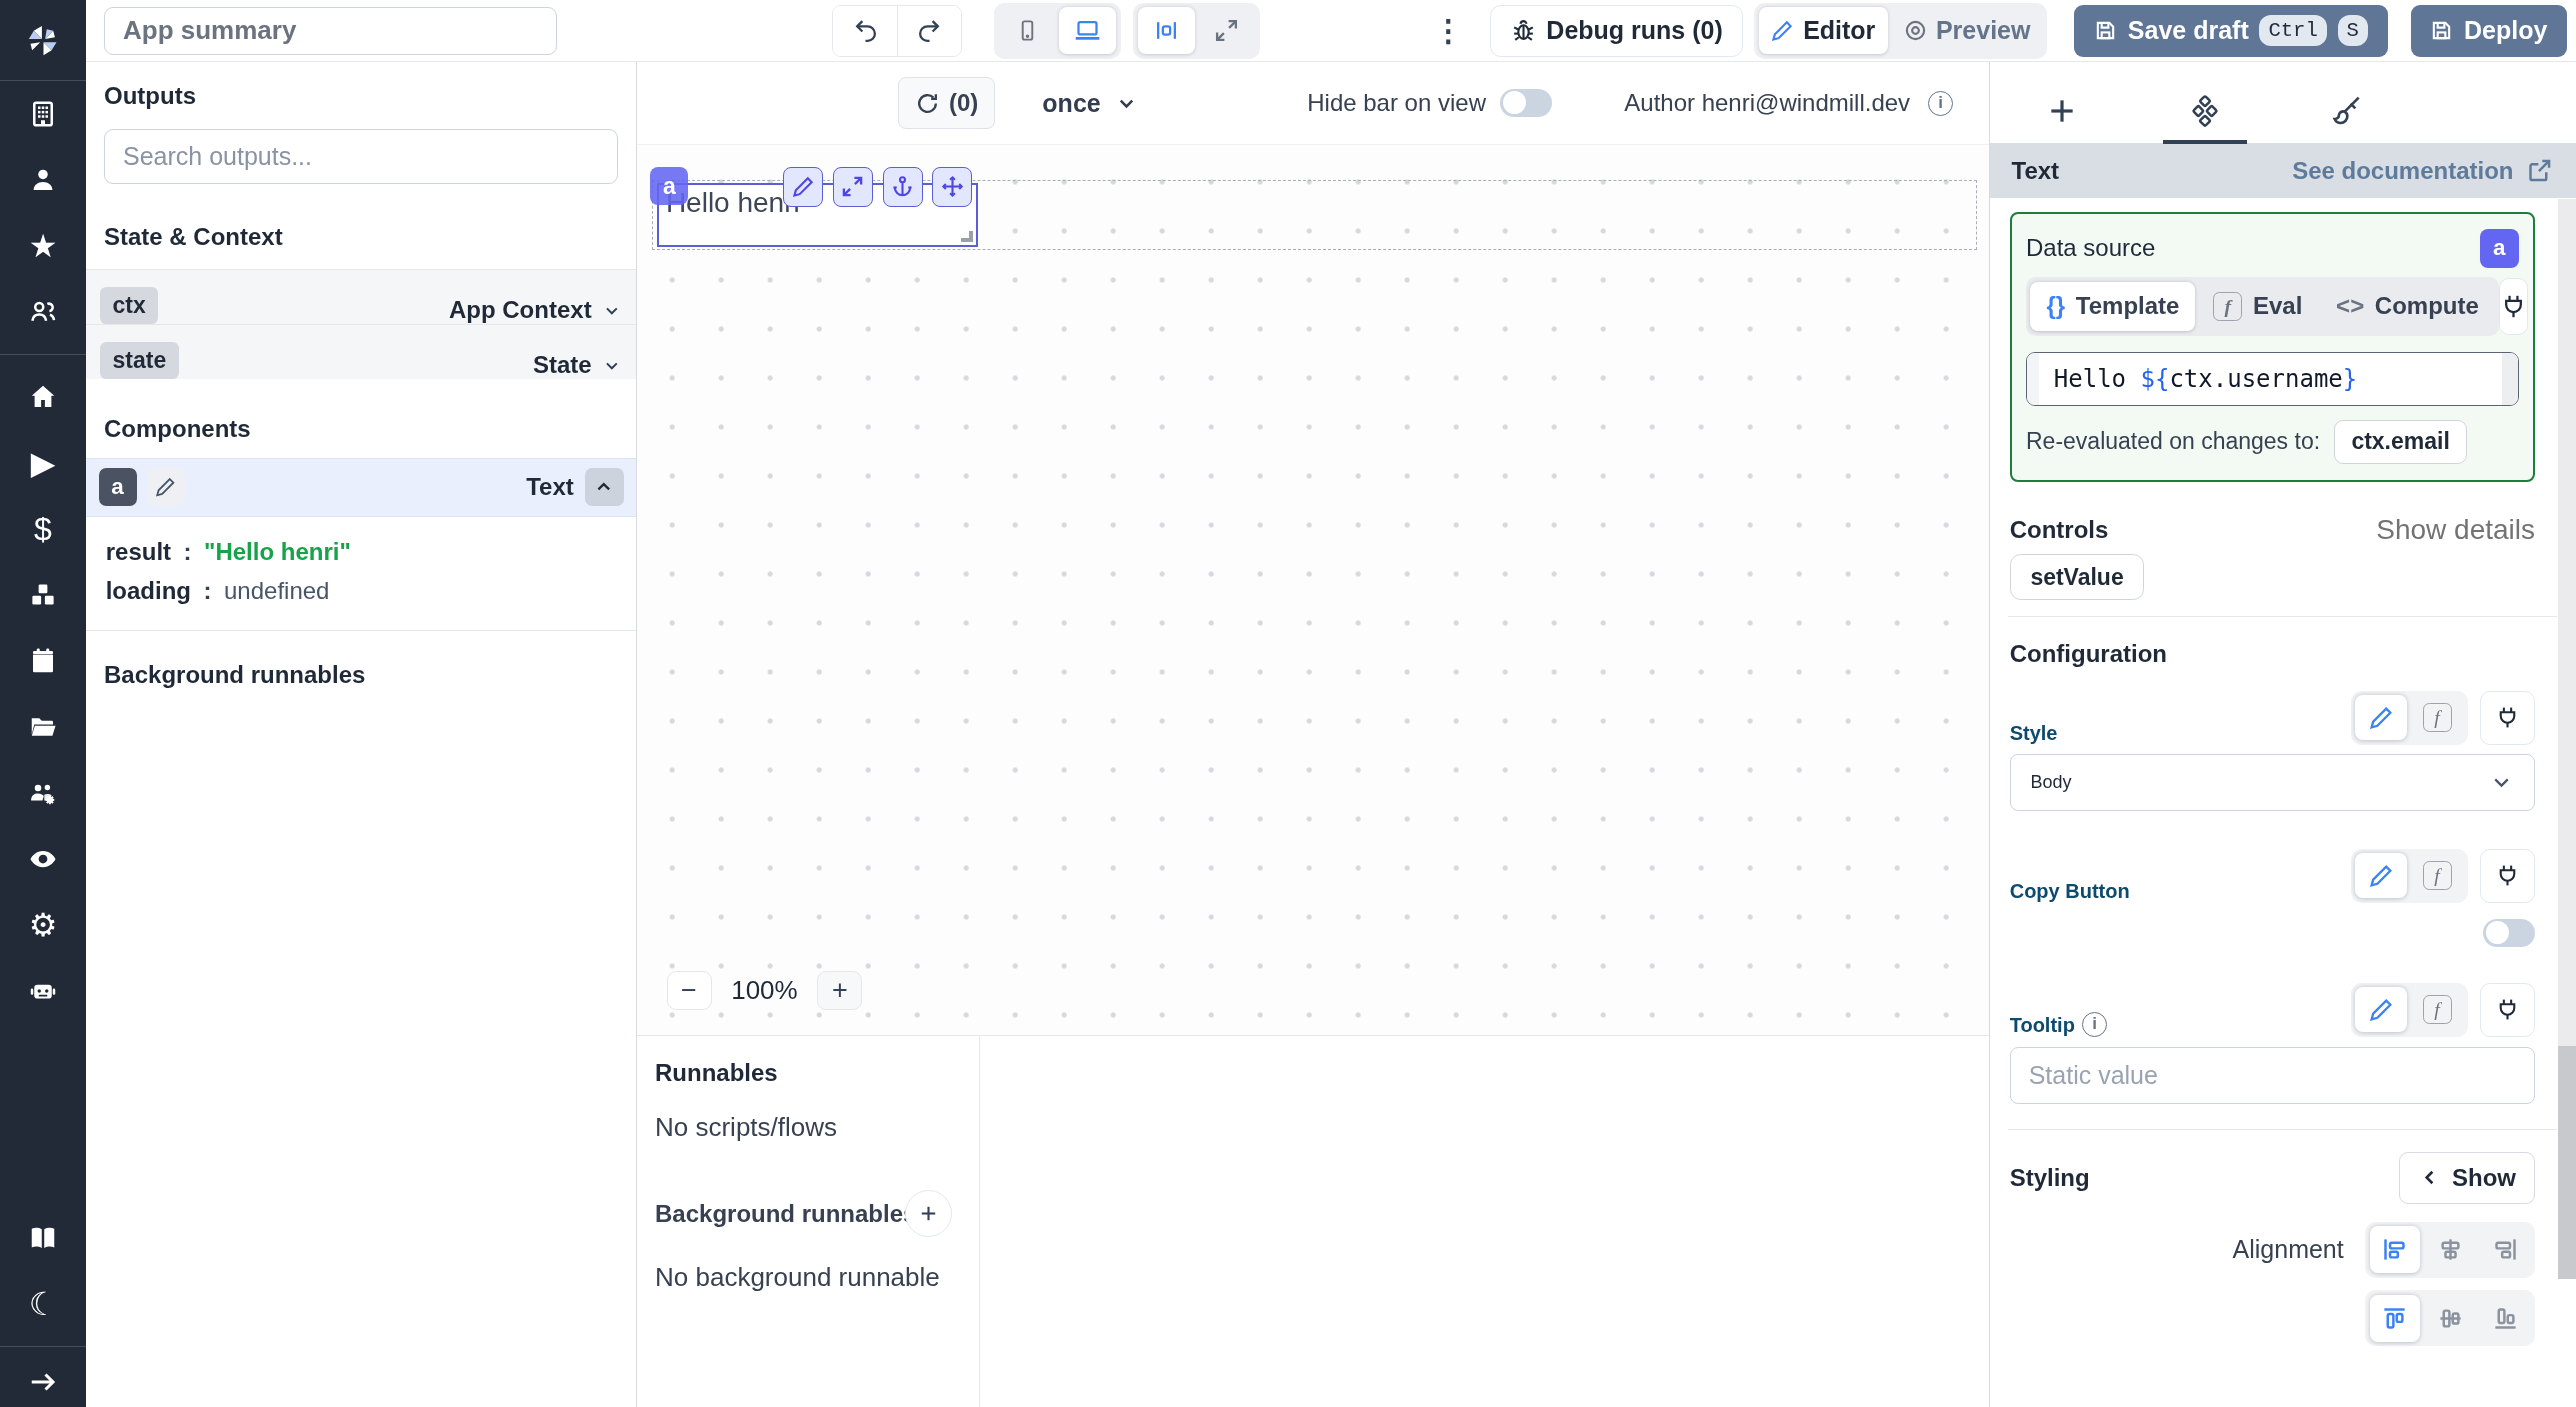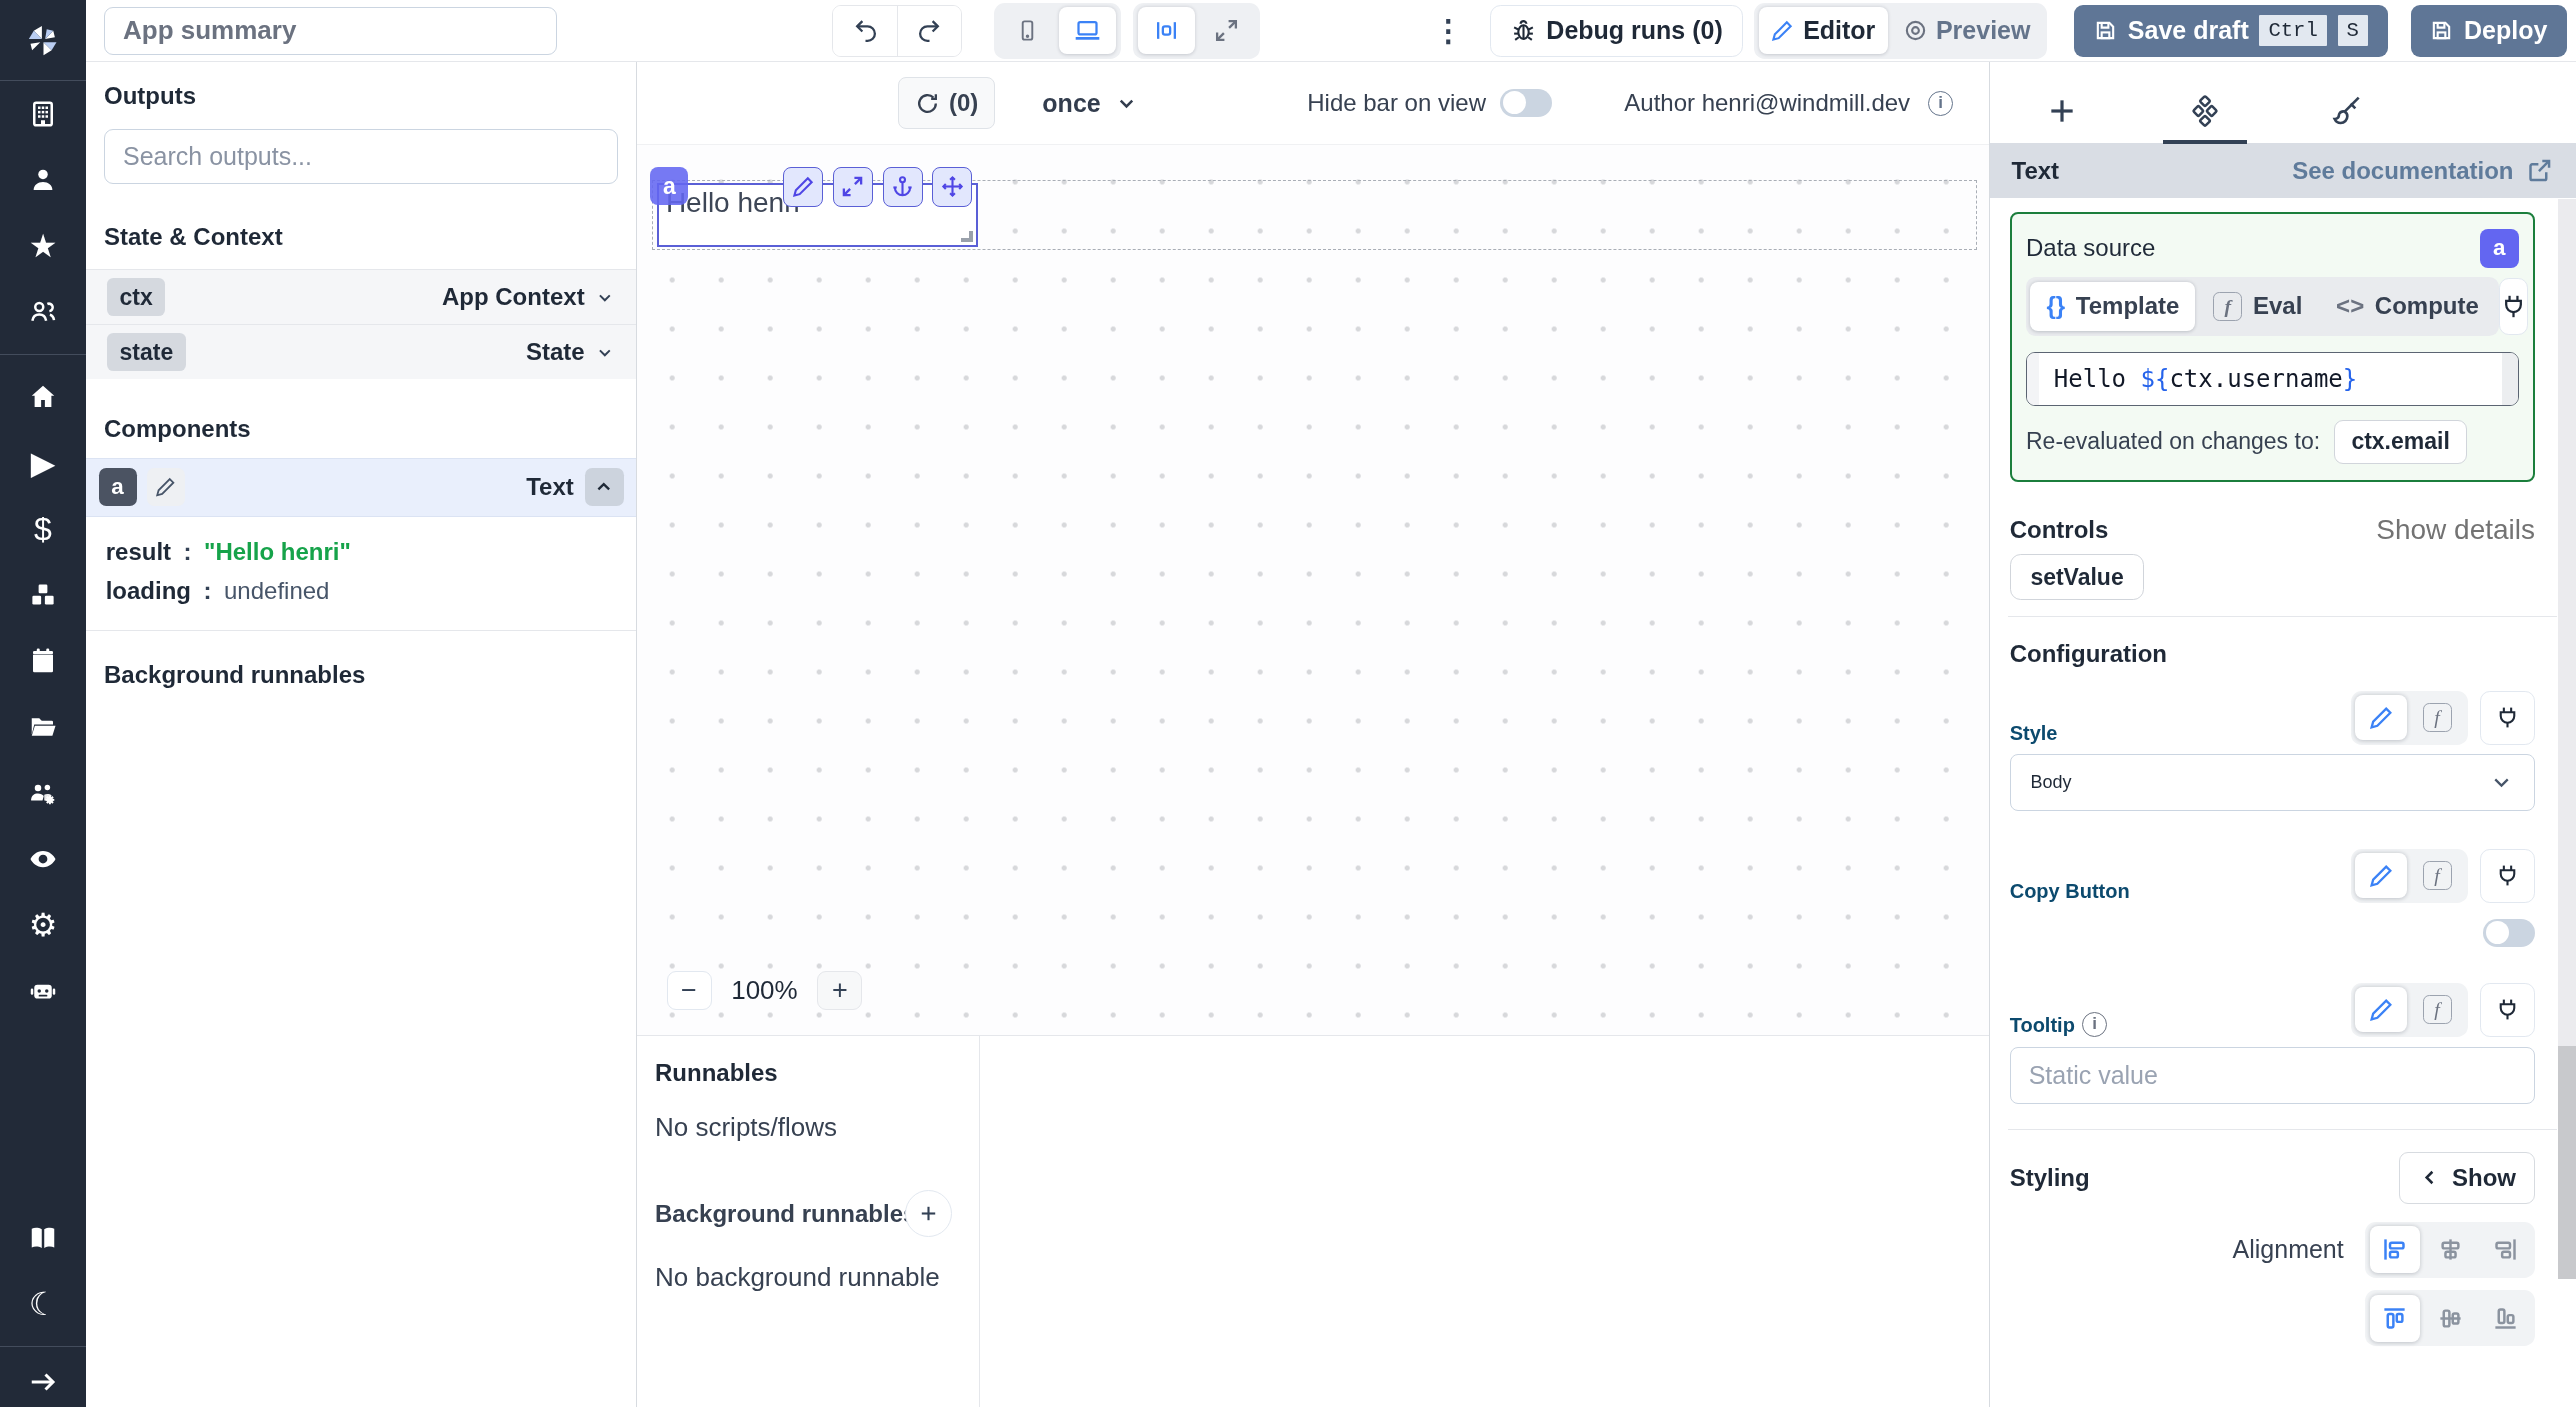--- a/index.html
+++ b/index.html
@@ -24,32 +24,32 @@
   .btn-group { display:flex; border:1.3px solid #e5e7eb; border-radius:9px; overflow:hidden; background:#fff; }
   .btn-group .icon-btn { width:64px; height:50px; display:flex; align-items:center; justify-content:center; background:#fff; border:none; cursor:pointer; color:#334155; }
   .btn-group .icon-btn + .icon-btn { border-left:1.3px solid #e5e7eb; }
   .seg { display:flex; align-items:center; background:#eef0f3; border-radius:10.7px; padding:4.5px; gap:3.6px; }
   .seg .seg-btn { min-width:57px; height:47px; padding:0 12.5px; display:flex; align-items:center; justify-content:center; gap:9px; border-radius:8px; color:#64748b; cursor:pointer; font-size:25px; font-weight:700; }
   .seg .seg-btn.active { background:#fff; color:#1f2937; box-shadow:0 0.9px 3.6px rgba(15,23,42,.18); }
   .seg .seg-btn.active svg.blue { color:#3b82f6; }
   .hdr-dots { font-size:30px; color:#334155; letter-spacing:0; margin-left:auto; padding:0 10.7px; cursor:pointer; font-weight:700; }
   .btn-outline { display:flex; align-items:center; gap:10.7px; height:52px; padding:0 19.7px; border:1.3px solid #e2e8f0; border-radius:10.7px; background:#fff; font-size:25px; font-weight:700; color:#1f2937; cursor:pointer; }
   .btn-slate { display:flex; align-items:center; gap:10.7px; height:52px; padding:0 19.7px; border:none; border-radius:9px; background:#5f7696; color:#fff; font-size:25px; font-weight:700; cursor:pointer; }
-  .kbd { background:#e2e8f0; color:#1f2937; border-radius:1px; padding:3.6px 9px; font-family:"Liberation Mono",monospace; font-size:20.6px; font-weight:400; }
+  .kbd { background:#e2e8f0; color:#1f2937; border-radius:12px; padding:3.6px 9px; font-family:"Liberation Mono",monospace; font-size:20.6px; font-weight:400; }
 
   
   .body-row { flex:1; display:flex; min-height:0; }
 
   
   .left-panel { width:551px; border-right:0.9px solid #d7dbe0; background:#fff; flex-shrink:0; overflow:hidden; }
   .lp-pad { padding:19.7px 18px 0 18px; }
   .h-sec { font-size:24px; font-weight:700; color:#1f2937; }
   .search-input { margin-top:19.7px; width:100%; height:55px; border:1.3px solid #cbd5e1; border-radius:9px; padding:0 18px; font-size:25px; color:#475569; font-family:"Liberation Sans",sans-serif; outline:none; }
   .search-input::placeholder { color:#8a93a3; }
-  .state-row { height:55px; background:#f5f6f8; border-top:0.9px solid #e5e7eb; display:flex; align-items:center; padding:0 21px; cursor:pointer; }
+  .state-row { height:55px; background:#f5f6f8; border-top:0.9px solid #e5e7eb; display:flex; align-items:flex-end; padding:0 14px; cursor:pointer; }
   .state-row:last-of-type { border-bottom:0.9px solid #e5e7eb; }
   .badge-gray { background:#d5d9df; color:#1f2937; font-size:23px; font-weight:700; border-radius:6.3px; padding:5.4px 12.5px; }
   .state-row .type { margin-left:auto; font-size:24px; font-weight:700; color:#1f2937; display:flex; align-items:center; gap:10.7px; }
   .comp-row { height:59px; background:#e9effc; border-top:0.9px solid #dbe3f3; border-bottom:0.9px solid #dbe3f3; display:flex; align-items:center; padding:0 12.5px; gap:10.7px; cursor:pointer; }
   .badge-dark { width:38px; height:38px; background:#4b5362; color:#fff; font-size:22.4px; font-weight:700; border-radius:7.2px; display:flex; align-items:center; justify-content:center; }
   .mini-btn { width:38px; height:38px; border-radius:7.2px; display:flex; align-items:center; justify-content:center; background:#eef0f3; color:#475569; cursor:pointer; }
   .comp-row .type { margin-left:auto; font-size:24px; font-weight:700; color:#1f2937; }
   .chev-btn { width:39px; height:38px; border-radius:7.2px; background:#ccd3dd; display:flex; align-items:center; justify-content:center; color:#1f2937; cursor:pointer; }
   .props { padding:16px 5.4px 19.7px 19.7px; border-bottom:0.9px solid #e5e7eb; }
   .prop-line { display:flex; align-items:center; gap:12.5px; font-size:24px; padding:5.4px 0; }

